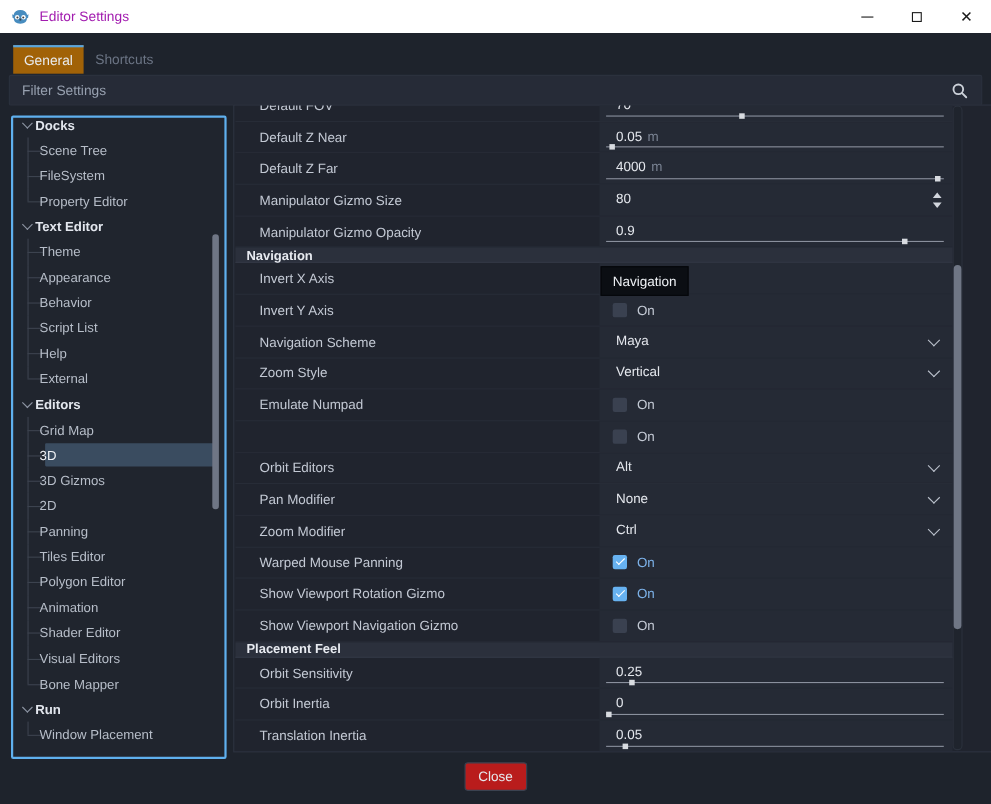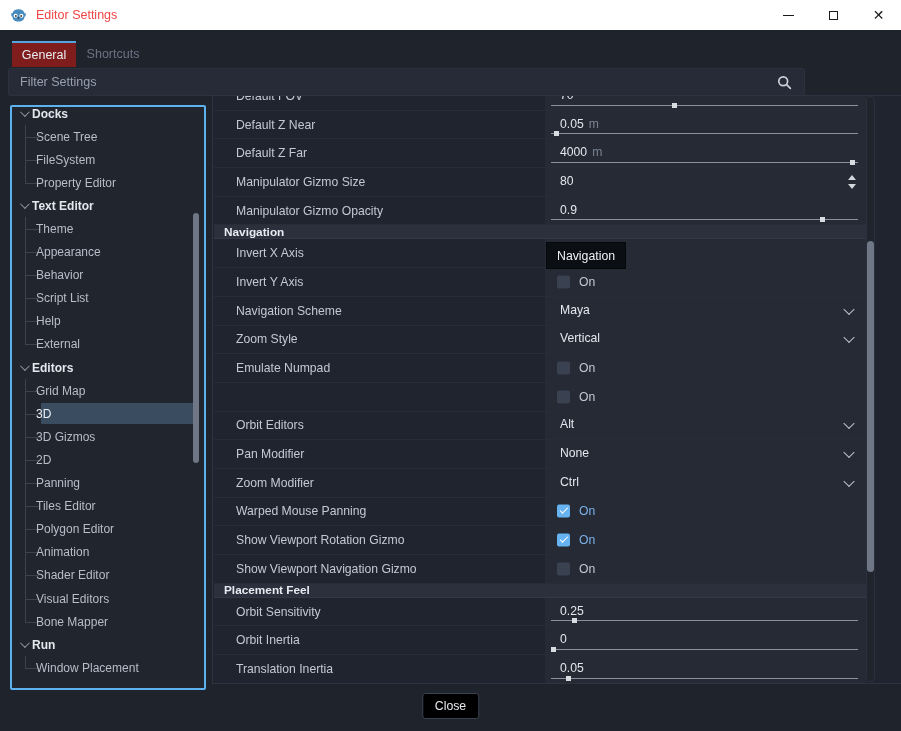--- a/index.html
+++ b/index.html
@@ -3,37 +3,37 @@
 <meta charset="utf-8">
 <style>
   * { margin:0; padding:0; box-sizing:border-box; }
   html,body { width:901px; height:731px; overflow:hidden; }
   body { background:#1e232c; font-family:"Liberation Sans", sans-serif; position:relative; }
 
   
   .titlebar { position:absolute; left:0; top:0; width:901px; height:30px; background:#ffffff;
               display:flex; align-items:center; }
   .titlebar .app-icon { margin-left:10px; width:17px; height:17px; flex:0 0 auto; }
-  .titlebar .title { margin-left:9px; font-size:12.5px; color:#ef4444; }
+  .titlebar .title { margin-left:9px; font-size:12.5px; color:#a21caf; }
   .win-controls { position:absolute; right:0; top:0; height:30px; display:flex; }
   .win-btn { width:45px; height:30px; display:flex; align-items:center; justify-content:center;
              color:#1a1a1a; font-size:13px; cursor:default; }
   .win-btn.min span { display:block; width:11px; height:1px; background:#1a1a1a; }
   .win-btn.max span { display:block; width:9px; height:9px; border:1px solid #1a1a1a; }
   .win-btn.close { font-size:14px; }
 
   
   .tab { position:absolute; top:41px; height:26px; font-size:12.5px; display:flex;
          align-items:center; justify-content:center; }
-  .tab.active { left:12px; width:64px; background:#7f1d1d; border-top:2px solid #57a5e0;
+  .tab.active { left:12px; width:64px; background:#a16207; border-top:2px solid #57a5e0;
                 color:#e9ecf1; }
   .tab.inactive { left:78px; width:70px; color:#6b7484; }
 
   
-  .filterbar { position:absolute; left:8px; top:68px; width:797px; height:28px;
+  .filterbar { position:absolute; left:8px; top:68px; width:885px; height:28px;
                background:#262b37; border:1px solid #2b313d; border-radius:2px;
                display:flex; align-items:center; }
   .filterbar .ph { margin-left:11px; font-size:12.5px; color:#97a0af; }
   .filterbar .search { position:absolute; right:12px; top:6px; }
 
   
   .sidebar { position:absolute; left:10px; top:97px; width:196px; height:585px;
              background:#20252e; border:2px solid #5fb0ee; border-radius:2px; overflow:hidden;margin-top:8px; }
   .tree { position:absolute; left:0; top:-5px; right:7px; }
   .tree-row { height:23.1px; position:relative; display:flex; align-items:center;
@@ -98,21 +98,21 @@
   .side-thumb   { position:absolute; left:193px; top:213px; width:6px; height:250px;
                   background:#6f7685; border-radius:3px; }
 
   
   .tooltip { position:absolute; left:546px; top:242px; height:27px; background:#0b0e13;
              border:1px solid #05070a; color:#eef1f5; font-size:12.3px; display:flex;
              align-items:center; padding:0 10px; z-index:9; }
 
   
   .close-btn { position:absolute; top:693px; left:50%; transform:translateX(-50%);
-               background:#000000; border:1px solid #3b4250; border-radius:3px;
+               background:#b91c1c; border:1px solid #3b4250; border-radius:3px;
                color:#e6e9ee; font-size:12.3px; padding:5px 12px; }
 </style>
 </head>
 <body>
 
 <div class="titlebar">
   <svg class="app-icon" viewBox="0 0 16 16">
     <path fill="#478cbf" d="M2.2 6.2 1 5.6l.4 3.2 1 .3c0 2.8 2 4.6 5.6 4.6s5.6-1.8 5.6-4.6l1-.3.4-3.2-1.2.6C13.2 3.4 11 2 8 2S2.8 3.4 2.2 6.2z"></path>
     <circle cx="5.3" cy="8.2" r="1.9" fill="#ffffff"></circle>
       <circle cx="10.7" cy="8.2" r="1.9" fill="#ffffff"></circle>

